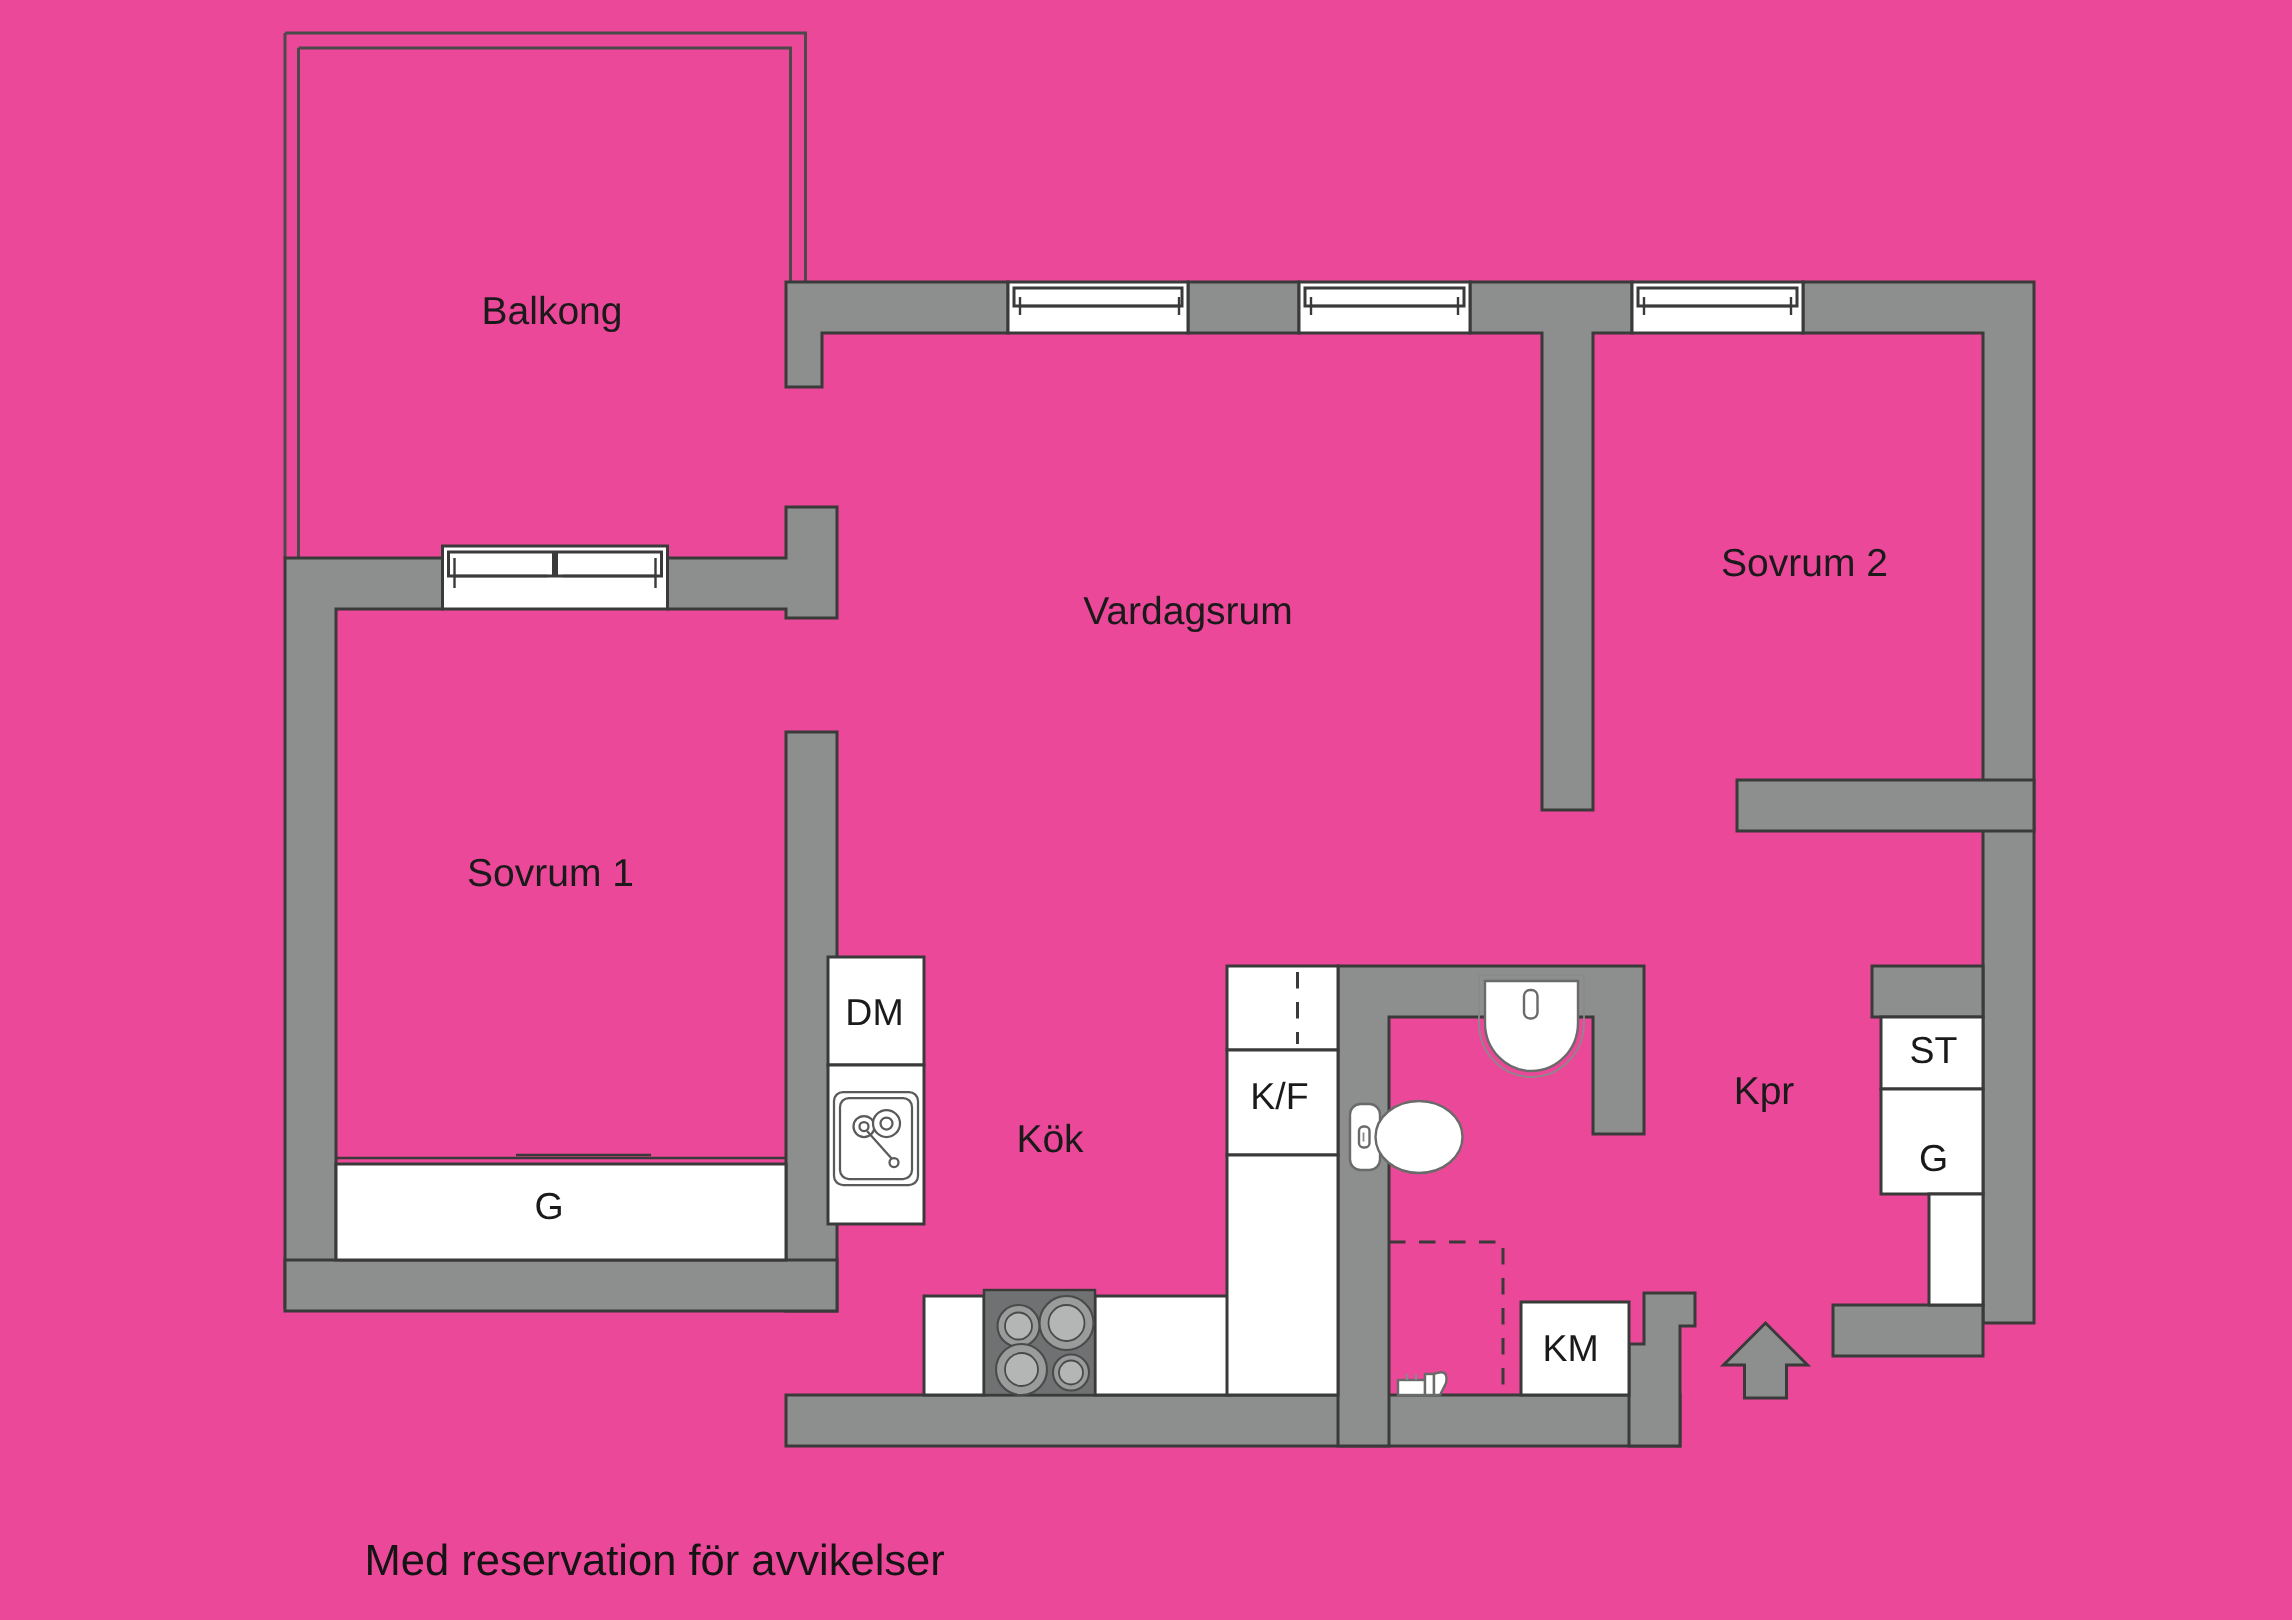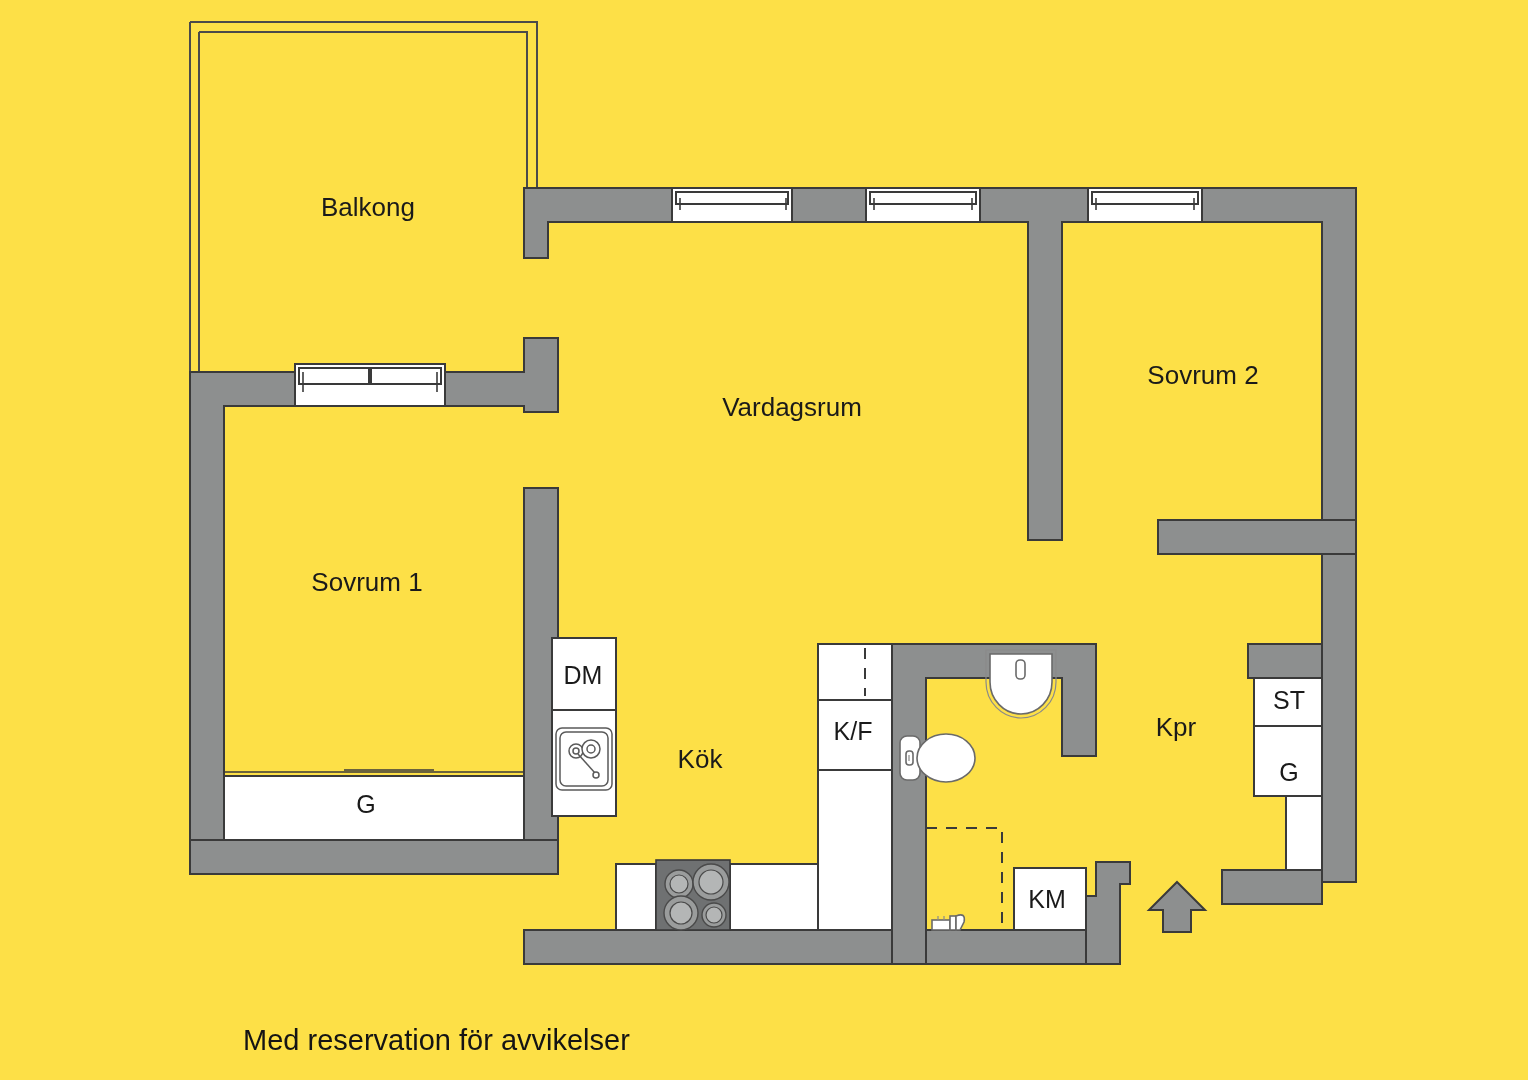--- a/index.html
+++ b/index.html
@@ -10,21 +10,21 @@
   body {
     width: 1528px;
     height: 1080px;
     font-family: "Liberation Sans", sans-serif;
     overflow: hidden;
   }
   #plan-root {
     position: relative;
     width: 1528px;
     height: 1080px;
-    background: #fde047;
+    background: #ec4899;
   }
   svg.floorplan {
     display: block;
     width: 1528px;
     height: 1080px;
   }
   .wall      { fill: #8d8f8f; stroke: #3a3a3a; stroke-width: 2; stroke-linejoin: miter; }
   .railing   { fill: none;    stroke: #4a4a4a; stroke-width: 2; }
   .fixture   { fill: #ffffff; stroke: #3a3a3a; stroke-width: 2; }
   .fixture-thin { fill: #ffffff; stroke: #5a5a5a; stroke-width: 1.5; }

